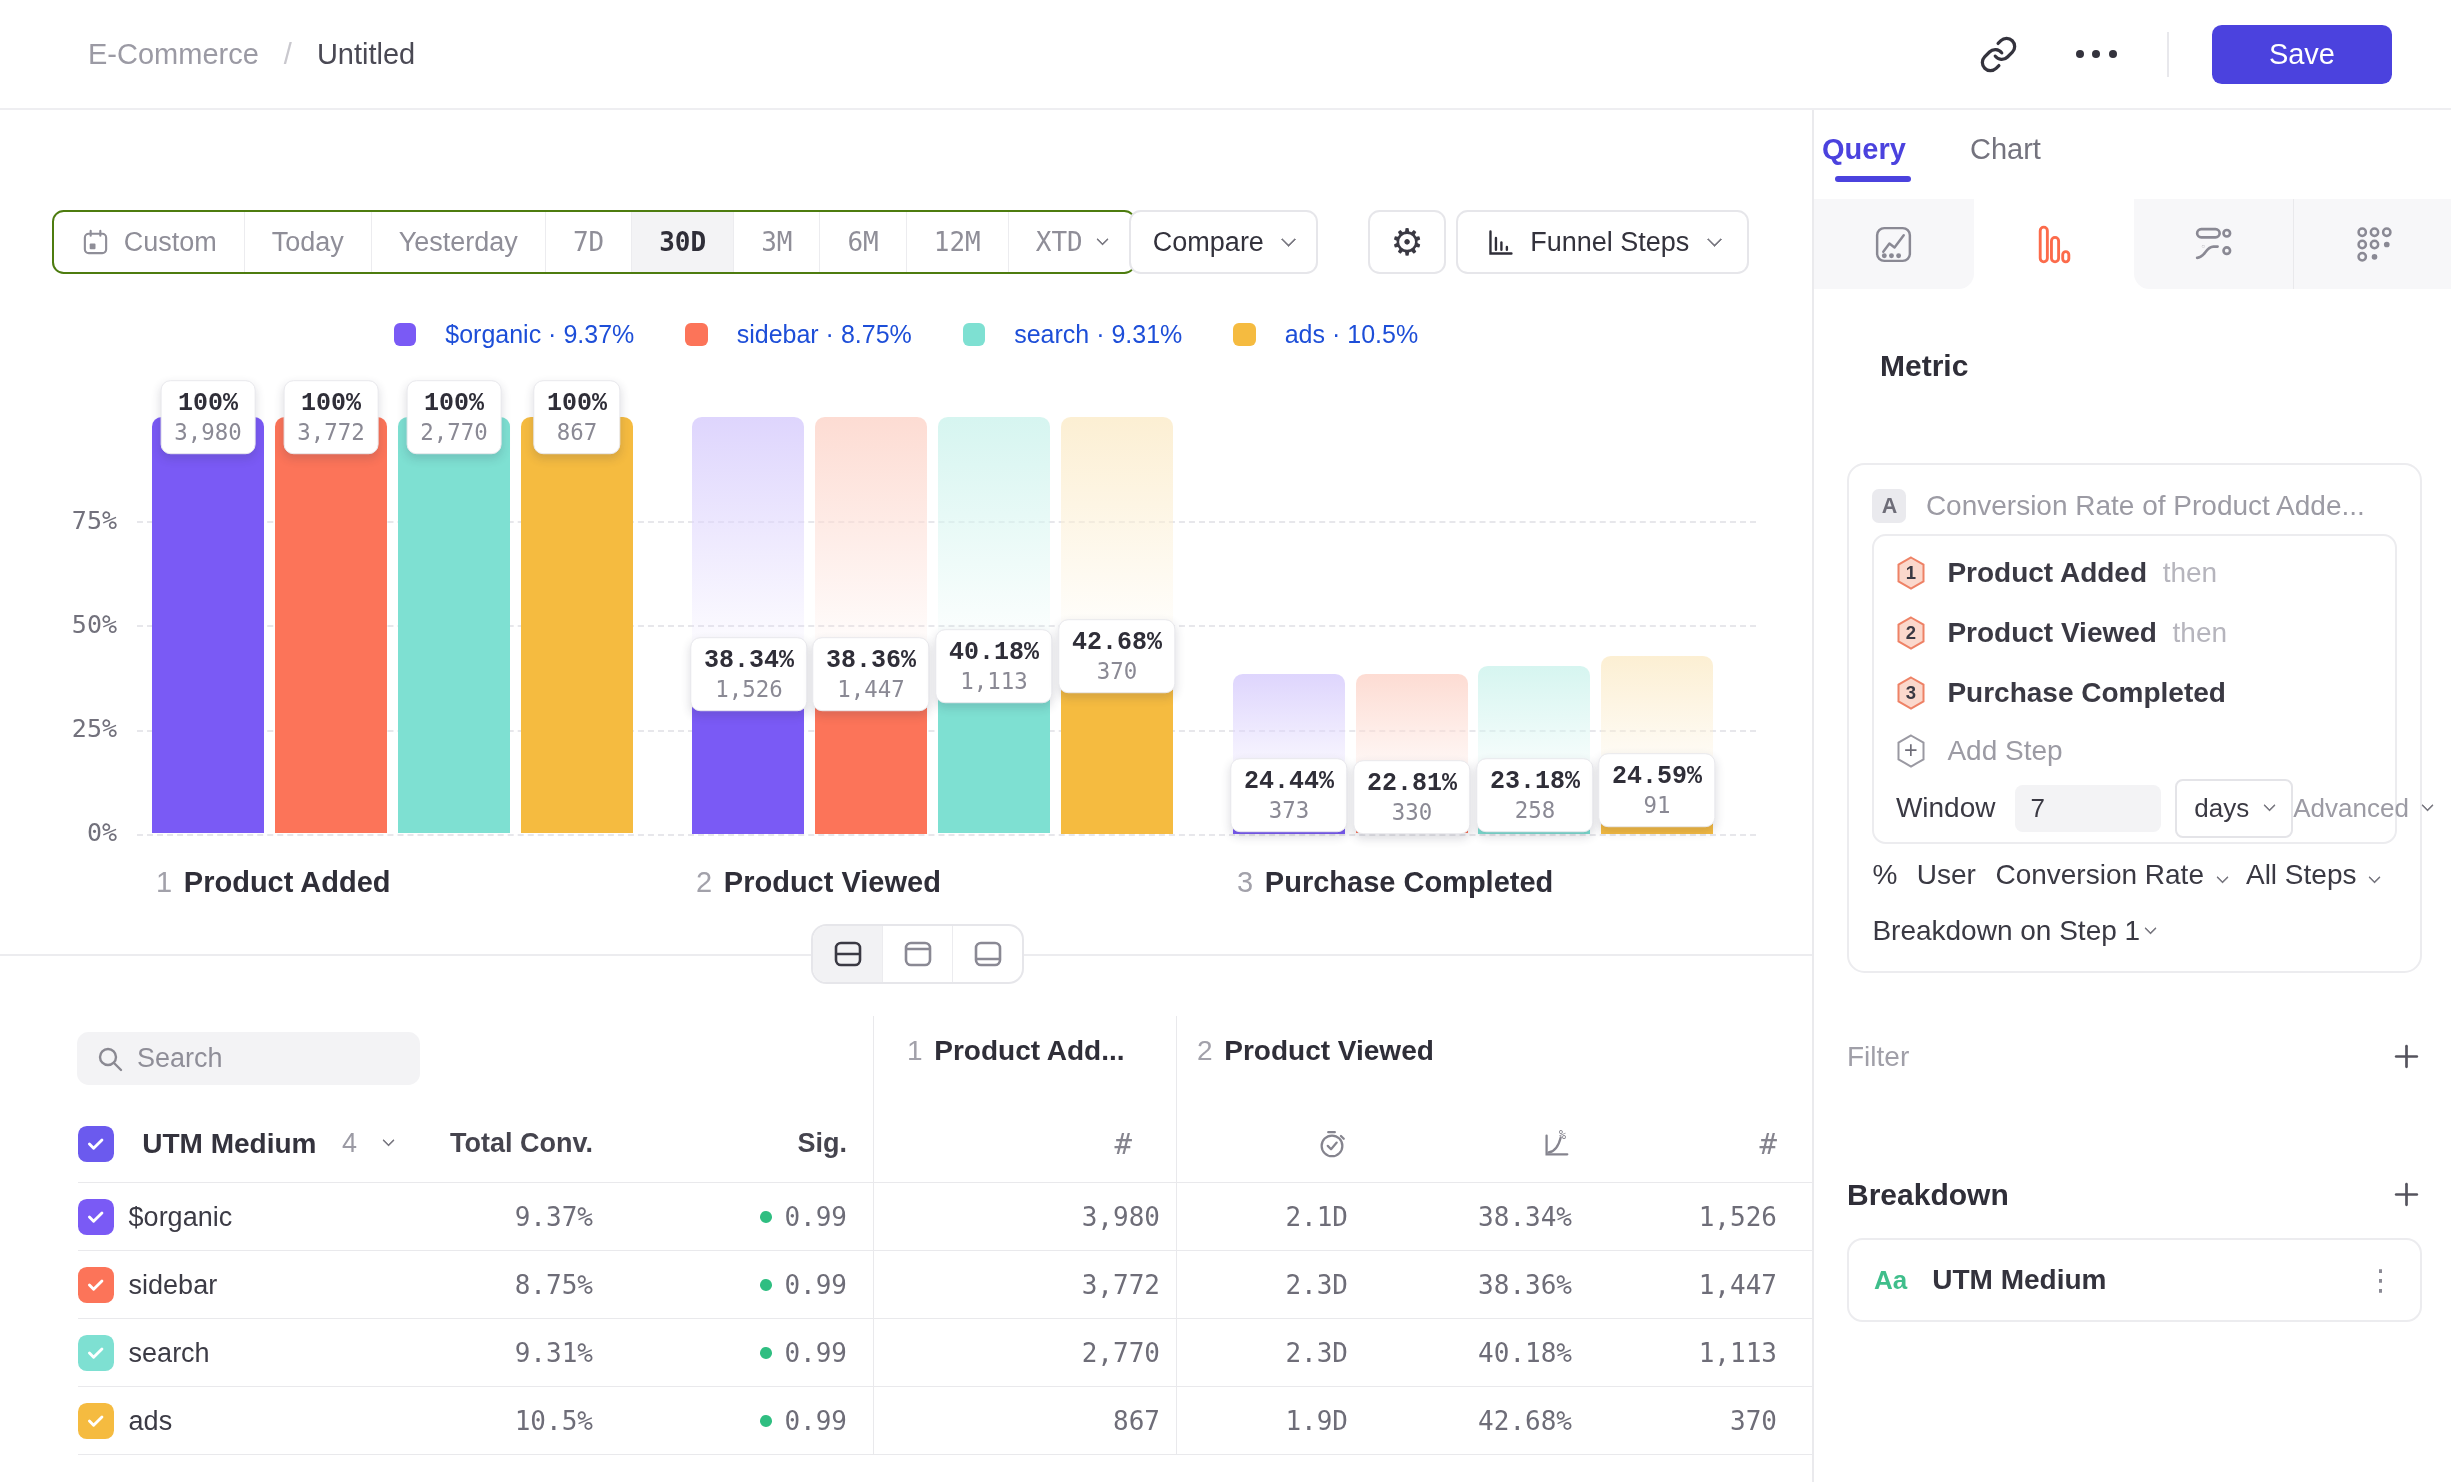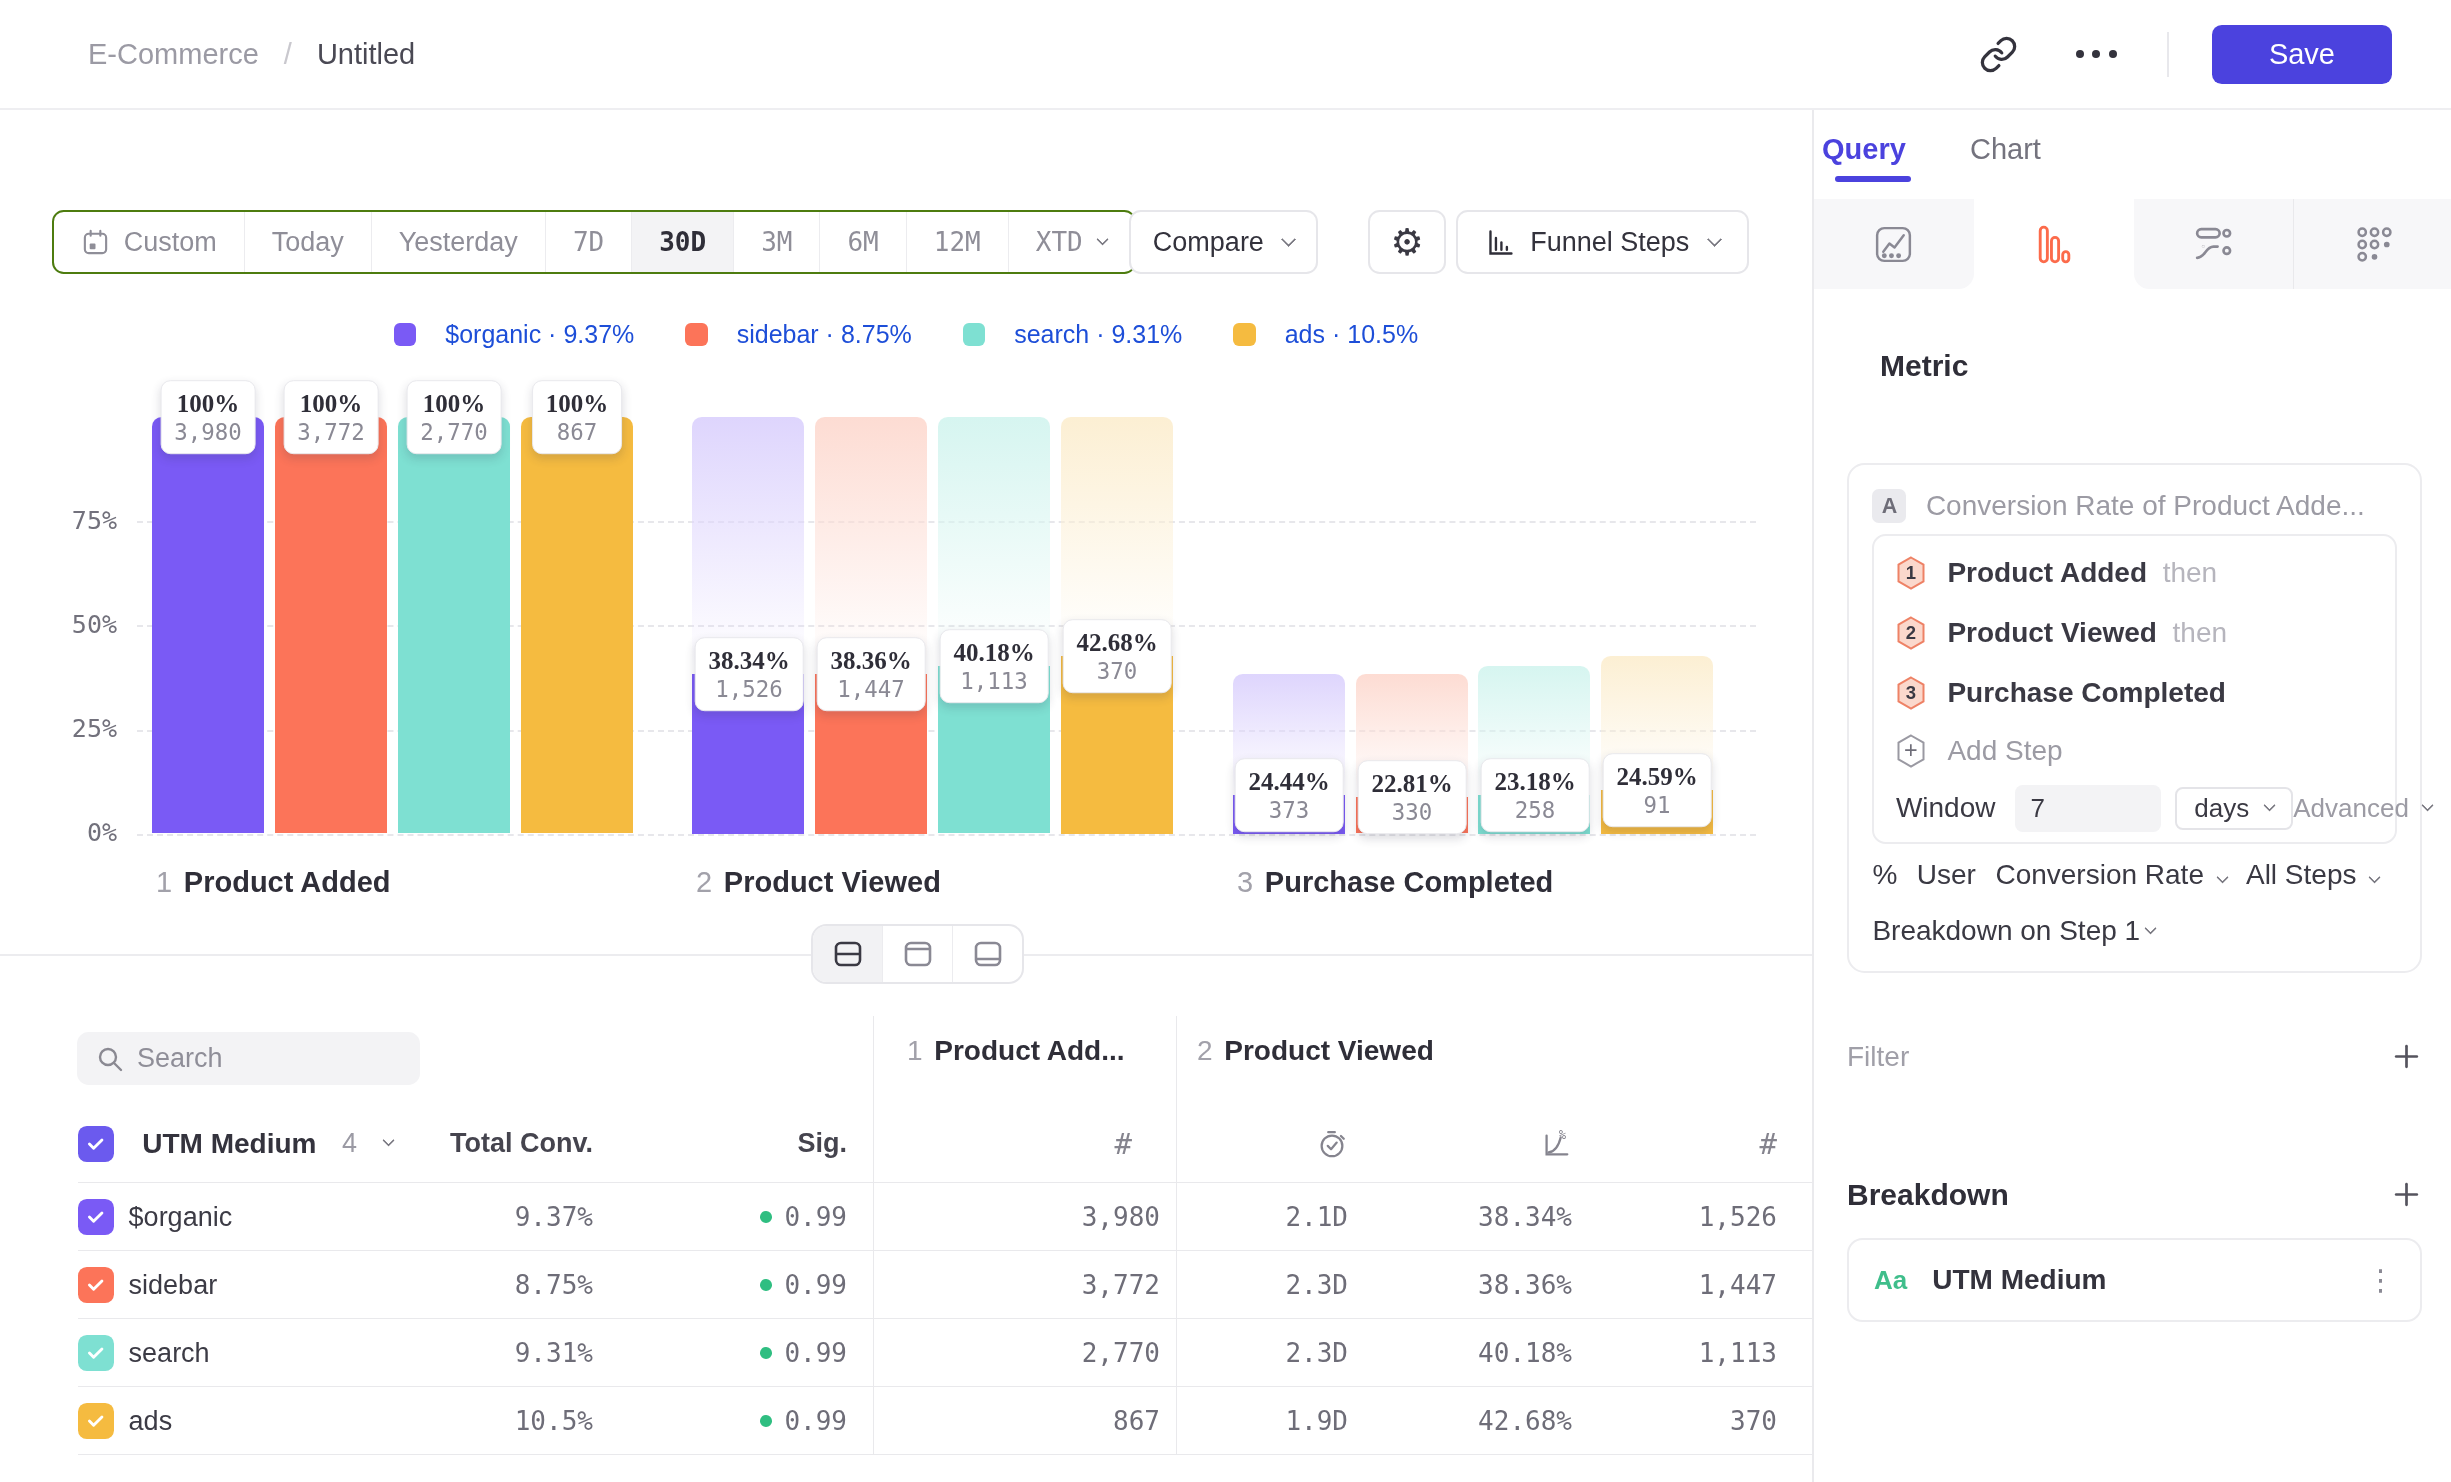--- a/index.html
+++ b/index.html
@@ -44,21 +44,21 @@
   .lg-sw { width:22.4px; height:22.4px; border-radius:5.9px; }
 
   .plot { position:absolute; left:0; top:0; width:1812px; height:844px; }
   .gridline { position:absolute; left:137px; width:1619px; border-top:2px dashed #E7E7EB; }
   .ytick { position:absolute; width:78px; text-align:right; font-size:25px; color:#72717C; }
   .ghost { position:absolute; width:112px; border-radius:9.8px 9.8px 0 0; }
   .solid { position:absolute; width:112px; }
   .solid.first { border-radius:9.8px 9.8px 0 0; }
   .barlbl { position:absolute; transform:translate(-50%,-50%); background:#fff; border:1px solid #E9E9ED;
             border-radius:9.8px; box-shadow:0 3.9px 9.8px rgba(45,45,70,.16); padding:6.8px 12.7px; text-align:center; z-index:3; }
-  .barlbl .p { font-family:Liberation Serif, serif; font-size:25px; font-weight:700; color:#2F2E38; line-height:31px; white-space:nowrap; }
+  .barlbl .p { font-family:Liberation Mono, monospace; font-size:25px; font-weight:700; color:#2F2E38; line-height:31px; white-space:nowrap; }
   .barlbl .c { font-family:"DejaVu Sans Mono", monospace; font-size:22.4px; color:#8A8994; line-height:27px; white-space:nowrap; }
   .steplbl { position:absolute; top:756px; display:flex; gap:11.7px; font-size:29px; align-items:baseline; }
   .steplbl .n { color:#A2A1AA; }
   .steplbl .t { color:#2F2E38; font-weight:700; }
 
   .hdiv { position:absolute; left:0; top:844px; width:1812px; border-top:2px solid #ECECEF; }
   .toggle { position:absolute; left:811px; top:814px; width:213px; height:60px; background:#fff;
             border:2px solid #E6E6EA; border-radius:15.6px; display:flex; z-index:2; overflow:hidden; }
   .tg-cell { flex:1; display:flex; align-items:center; justify-content:center; border-left:1px solid #ECECEF; cursor:pointer; }
   .tg-cell:first-child { border-left:none; }
@@ -118,21 +118,21 @@
   .steprow.add { height:55px; color:#9C9BA4; font-size:28px; cursor:pointer; }
   .hex { position:relative; width:30px; height:34px; flex:none; }
   .hex .hexnum { position:absolute; inset:0; display:flex; align-items:center; justify-content:center;
                  font-size:18.5px; font-weight:700; color:#3A3943; }
   .hex .hexplus { position:absolute; inset:0; display:flex; align-items:center; justify-content:center;
                   font-size:23.4px; color:#6E6D78; }
   .winrow { height:60px; display:flex; align-items:center; }
   .winlbl { font-size:28px; color:#3A3943; margin-right:19.5px; }
   .wininput { width:146px; height:47px; background:#F3F3F5; border:none; border-radius:7.8px; padding-left:15.6px;
               font-size:26px; color:#3A3943; font-family:inherit; outline:none; }
-  .daysbtn { height:43px; margin-left:13.7px; padding:0 17.6px; border:2px solid #E4E4E8; border-radius:7.8px;
+  .daysbtn { height:59px; margin-left:13.7px; padding:0 17.6px; border:2px solid #E4E4E8; border-radius:7.8px;
              display:flex; align-items:center; gap:9.8px; font-size:26px; color:#3A3943; cursor:pointer; }
   .adv { margin-left:auto; display:flex; align-items:center; gap:7.8px; font-size:26px; color:#9C9BA4; cursor:pointer; }
   .measure { height:62px; display:flex; align-items:center; gap:19.5px; font-size:28px; color:#3A3943; }
   .bdon { height:49px; display:flex; align-items:center; font-size:28px; color:#3A3943; cursor:pointer; }
   .bcard { position:absolute; left:33px; top:1128px; width:575px; height:84px; border:2px solid #ECECEF; border-radius:15.6px;
            display:flex; align-items:center; padding:0 25px; }
   .aa { font-size:26px; font-weight:700; color:#3FBE8B; margin-right:25px; }
   .bname { font-size:28px; font-weight:700; color:#34333D; }
   .kebab { margin-left:auto; font-size:29px; color:#8A8994; font-family:"DejaVu Sans", sans-serif; cursor:pointer; }
   .plus-btn { cursor:pointer; }

